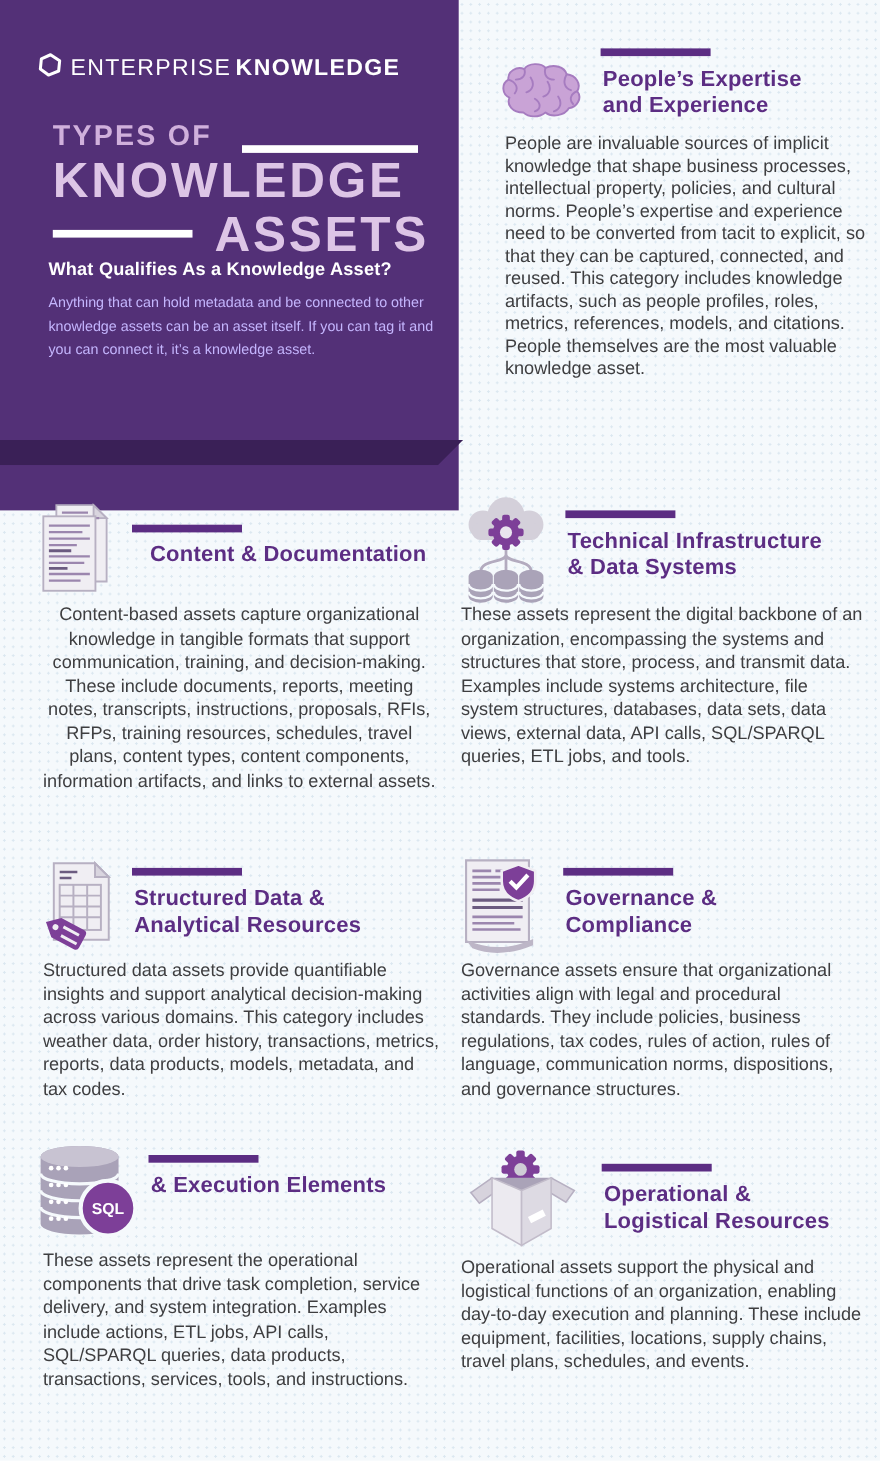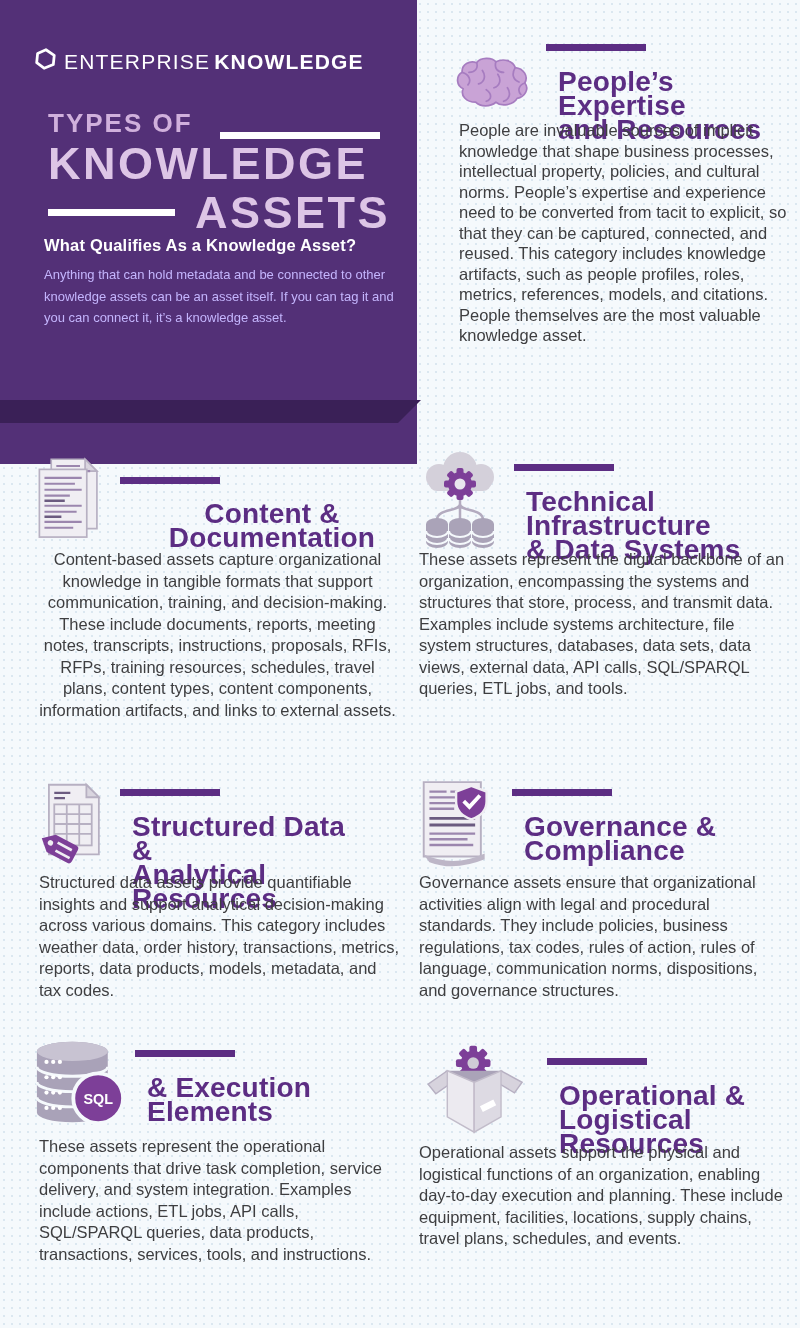--- a/index.html
+++ b/index.html
@@ -25,21 +25,21 @@
   .t-line{height:7px;background:#fff;flex:1;margin-left:27px;}
   .t-big{font-size:45px;line-height:49px;font-weight:700;letter-spacing:2.5px;color:#ddc5e6;white-space:nowrap;}
   .t-row3{display:flex;align-items:center;justify-content:space-between;}
   .t-line2{flex:0 0 127px;margin-left:0;margin-right:20px;}
   .hero-sub{position:absolute;left:44px;top:236px;width:345px;margin:0;font-size:16.5px;font-weight:700;color:#ffffff;letter-spacing:0.2px;}
   .hero-desc{position:absolute;left:44px;top:264px;width:352px;margin:0;font-size:13px;line-height:21.5px;color:#c4b5fd;}
   
   .section{position:absolute;}
   .icn{position:absolute;}
   .tbar{position:absolute;width:100px;height:7px;background:#5c2d83;}
-  .ttl{position:absolute;margin:12px;font-size:28px;line-height:24px;font-weight:700;color:#5c2d83;letter-spacing:0.2px;}
+  .ttl{position:absolute;margin:2px;font-size:20px;line-height:24px;font-weight:700;color:#5c2d83;letter-spacing:0.2px;}
   .ttl span{display:block;}
   .bdy{position:absolute;margin:0;font-size:16.5px;line-height:21.5px;color:#3e3e40;}
   .s1{left:440px;top:38px;width:352px;height:374px;}
   .s1 .icn{left:13px;top:18px;width:80px;height:52px;}
   .s1 .tbar{left:106px;top:6px;}
   .s1 .ttl{left:106px;top:20px;width:240px;}
   .s1 .bdy{left:19px;top:82px;width:333px;line-height:20.5px;}
   .s2{left:30px;top:450px;width:366px;height:302px;text-align:center;}
   .s2 .icn{left:6px;top:2px;width:66px;height:94px;}
   .s2 .tbar{left:90px;top:27px;}
@@ -110,21 +110,21 @@
   <div class="section s1">
     <span class="icn">
       <svg viewBox="0 0 82 54">
         <path fill="#c9a3d6" stroke="#a67cc0" stroke-width="1.8" stroke-linejoin="round" d="M23 48 C13 48 7 41 10 34 C3 31 2 21 9 17 C8 9 17 4 24 7 C28 1 40 1 44 6 C52 2 62 5 64 12 C73 13 78 21 74 28 C79 34 74 43 66 44 C62 51 50 53 44 48 C38 53 28 53 23 48 Z"></path>
         <path fill="none" stroke="#a67cc0" stroke-width="1.8" stroke-linecap="round" d="M24 7 C26 13 22 17 16 17 M44 6 C42 13 46 17 52 17 M9 17 C16 19 19 25 15 30 M30 15 C34 21 32 27 26 29 M46 19 C50 25 48 31 42 33 M64 12 C60 19 62 25 68 27 M34 35 C40 39 40 45 34 47 M56 33 C60 39 58 45 52 47 M74 28 C68 30 66 36 70 40"></path>
       </svg>
     </span>
     <span class="tbar"></span>
     <h3 class="ttl">
       <span>People’s Expertise</span>
-      <span>and Resources</span>
+      <span>and Experience</span>
     </h3>
     <p class="bdy">People are invaluable sources of implicit knowledge that shape business processes, intellectual property, policies, and cultural norms. People’s expertise and experience need to be converted from tacit to explicit, so that they can be captured, connected, and reused. This category includes knowledge artifacts, such as people profiles, roles, metrics, references, models, and citations. People themselves are the most valuable knowledge asset.</p>
   </div>
 
   <div class="section s2">
     <span class="icn">
       <svg viewBox="0 0 78 98">
         <path d="M18 2 H58 L72 16 V84 H18 Z" fill="#f0eef3" stroke="#b7b0c2" stroke-width="2"></path>
         <path d="M58 2 V16 H72 Z" fill="#d9d5df" stroke="#b7b0c2" stroke-width="2"></path>
         <path d="M24 10 H52 M24 16 H64" stroke="#9b86ae" stroke-width="2.5"></path>

